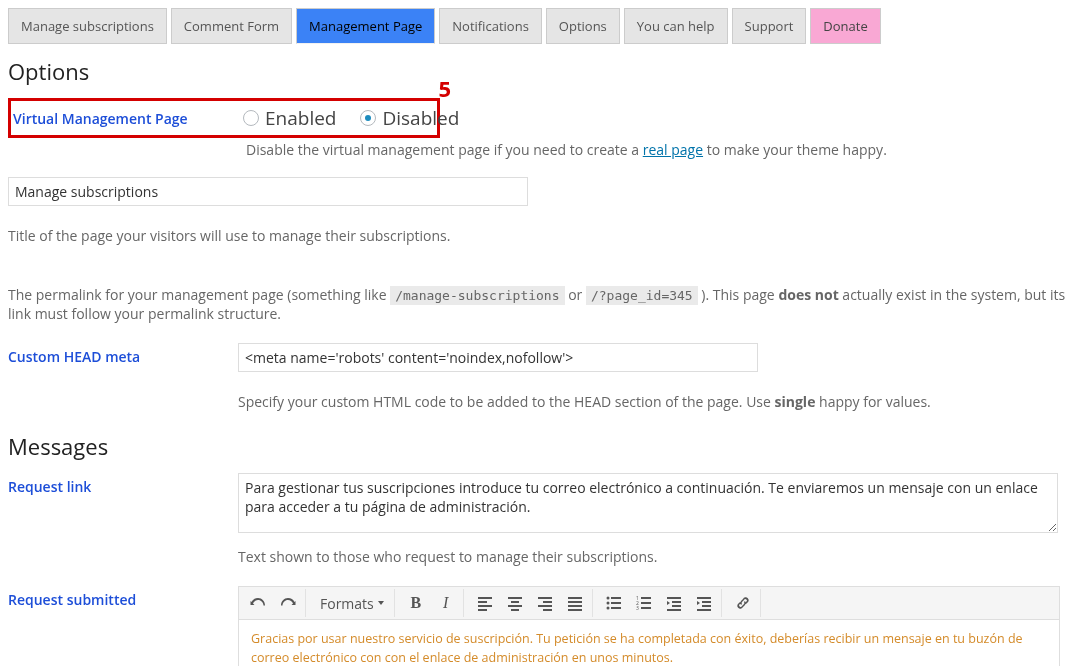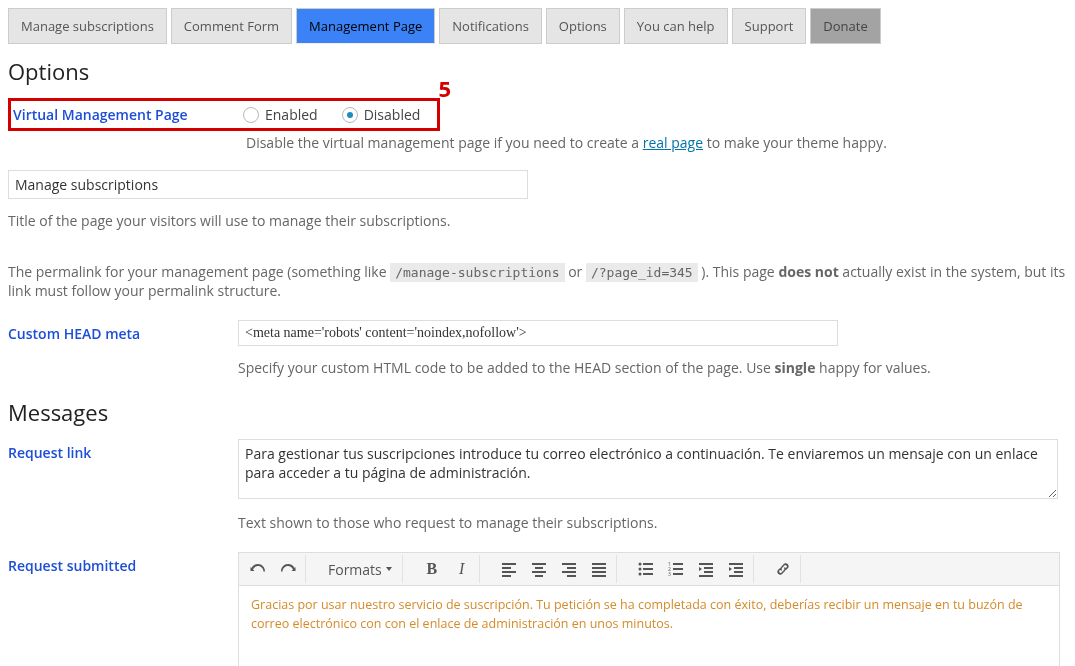--- a/index.html
+++ b/index.html
@@ -24,21 +24,21 @@
   color: #555;
   cursor: pointer;
   margin-right: 4px;
 }
 .tab.active {
   background: #3b82f6;
   border-bottom-color: #f1f1f1;
   color: #000;
 }
 .tab.donate {
-  background: #a3a3a3;
+  background: #f9a8d4;
   color: #444;
 }
 h2.section {
   font-size: 22px;
   font-weight: 400;
   color: #222;
   margin: 12px 0 12px 0;
 }
 .form-row {
   display: flex;
@@ -54,41 +54,41 @@
   font-size: 14px;
 }
 .form-field {
   flex: 1;
 }
 .radio-wrap {
   display: inline-flex;
   align-items: center;
   gap: 6px;
   margin-right: 24px;
-  font-size: 14px;
+  font-size: 19px;
 }
 .radio-dot {
   width: 16px; height: 16px;
   border: 1px solid #b4b9be;
   border-radius: 50%;
   display: inline-flex;
   align-items: center;
   justify-content: center;
   background: #fff;
 }
 .radio-dot.checked::after {
   content: "";
   width: 6px; height: 6px;
   background: #1e8cbe;
   border-radius: 50%;
 }
 .desc {
   color: #666;
   font-size: 14px;
-  margin-top: 12px;
+  margin-top: 20px;
 }
 .desc a { color: #0073aa; text-decoration: underline; }
 input[type="text"], textarea {
   font-family: inherit;
   font-size: 14px;
   padding: 4px 6px;
   border: 1px solid #ddd;
   background: #fff;
   color: #333;
 }
@@ -139,21 +139,21 @@
   gap: 3px;
   cursor: pointer;
 }
 .caret {
   width: 0; height: 0;
   border-left: 3px solid transparent;
   border-right: 3px solid transparent;
   border-top: 4px solid #555;
   display: inline-block;
 }
-.toolbar { flex-wrap: wrap; gap: 12px; padding: 2px; }
+.toolbar { flex-wrap: wrap; gap: 4px; padding: 2px; }
 .tgroup {
   display: flex;
   border-right: 1px solid #e2e2e2;
   padding: 0 2px;
 }
 .tbtn {
   width: 30px; height: 28px;
   display: flex;
   align-items: center;
   justify-content: center;
@@ -225,21 +225,21 @@
   <div class="form-field">
     <div class="desc">
       <span>The permalink for your management page (something like </span><code>/manage-subscriptions</code><span> or </span><code>/?page_id=345</code><span> ). This page </span><strong>does not</strong><span> actually exist in the system, but its link must follow your permalink structure.</span>
     </div>
   </div>
 </div>
 
 <div class="form-row">
   <div class="form-label">Custom HEAD meta</div>
   <div class="form-field">
-    <input type="text" style="width: 600px; font-family: Liberation Serif, serif;" value="&lt;meta name='robots' content='noindex,nofollow'&gt;">
+    <input type="text" style="width: 520px;" value="&lt;meta name='robots' content='noindex,nofollow'&gt;">
     <div class="desc">
       <span>Specify your custom HTML code to be added to the HEAD section of the page. Use </span><strong>single</strong><span> happy for values.</span>
     </div>
   </div>
 </div>
 
 <h2 class="section">Messages</h2>
 
 <div class="form-row">
   <div class="form-label">Request link</div>

